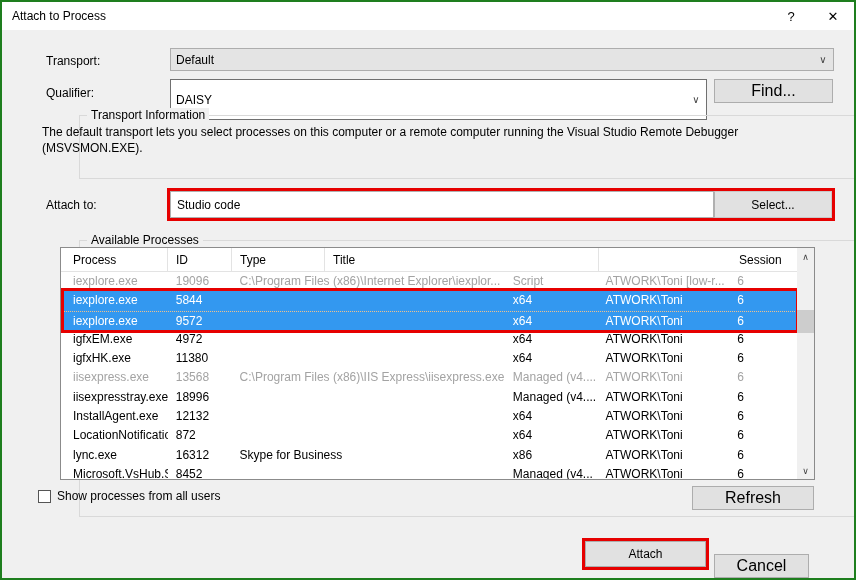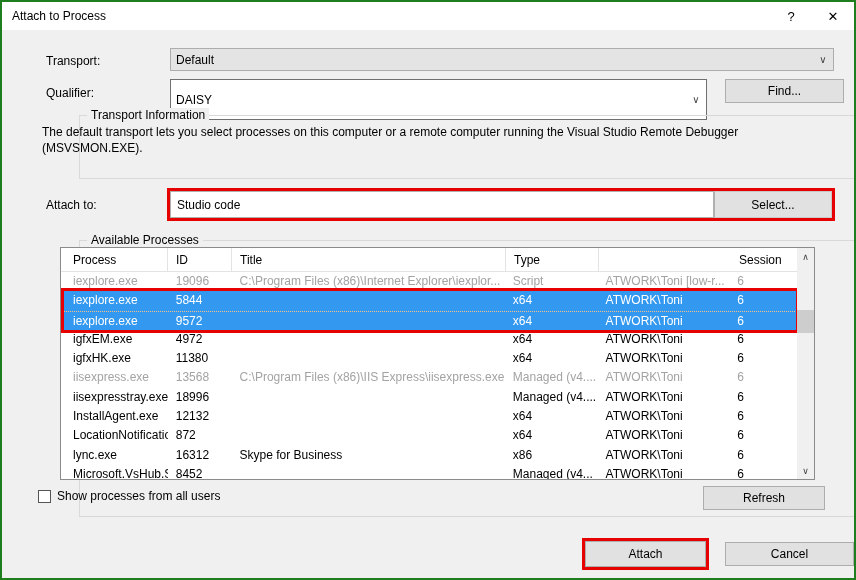--- a/index.html
+++ b/index.html
@@ -17,21 +17,21 @@
   .tb-btn{width:42px;height:100%;display:flex;align-items:center;justify-content:center;
     background:transparent;border:none;font-size:13px;font-family:inherit;cursor:default;}
   .lbl{position:absolute;}
   
   .combo{position:absolute;display:flex;align-items:center;border:1px solid #999;}
   .combo .val{flex:1;padding-left:5px;white-space:nowrap;overflow:hidden;}
   .combo .chev{width:20px;text-align:center;font-size:10px;color:#444;}
   .combo.gray{background:#e4e4e4;border-color:#adadad;}
   .combo.white{background:#fff;border-color:#707070;}
   .winbtn{position:absolute;background:var(--btn);border:1px solid var(--btnborder);
-    font-family:inherit;font-size:12px;text-align:center;cursor:default;margin-left:11px;}
+    font-family:inherit;font-size:16px;text-align:center;cursor:default;}
   
   .group{position:absolute;border:1px solid #d9d9d9;margin-left:47px;}
   .group>.legend{position:absolute;top:-8px;left:7px;background:var(--bg);padding:0 4px;}
   
   .red-wrap{position:absolute;border:3px solid var(--red);display:flex;background:var(--bg);}
   .red-wrap .textbox{flex:1;background:#fff;border:1px solid #b0b0b0;display:flex;
     align-items:center;padding-left:6px;white-space:nowrap;overflow:hidden;}
   .red-wrap .sel-btn{width:118px;background:var(--btn);border:1px solid #c8c8c8;
     border-left:1px solid #b0b0b0;font-family:inherit;font-size:12px;}
   
@@ -105,22 +105,22 @@
   </div>
 
   <div class="group" style="left:30px;top:238px;width:802px;height:277px;">
     <span class="legend">Available Processes</span>
   </div>
 
   <div class="list">
     <div class="lhead" id="lhead">
         <div class="hcell" style="width: 107px;">Process</div>
         <div class="hcell" style="width: 64px;">ID</div>
+        <div class="hcell" style="width: 93px;">Type</div>
         <div class="hcell" style="width: 274px;">Title</div>
-        <div class="hcell" style="width: 93px;">Type</div>
         <div class="hcell" style="width: 132px; margin-top: 44px;">User Name</div>
         <div class="hcell" style="width: 68px;">Session</div>
       </div>
     <div class="rows" id="lrows">
         <div class="row dim">
           <div class="cell" style="width: 107px;">iexplore.exe</div>
           <div class="cell" style="width: 64px;">19096</div>
           <div class="cell" style="width: 274px;">C:\Program Files (x86)\Internet Explorer\iexplor...</div>
           <div class="cell" style="width: 93px;">Script</div>
           <div class="cell" style="width: 132px;">ATWORK\Toni [low-r...</div>
@@ -217,15 +217,15 @@
 
   <div class="cbrow">
     <span class="cb"></span>
     <span>Show processes from all users</span>
   </div>
   <button class="winbtn" style="left:690px;top:484px;width:122px;height:24px;">Refresh</button>
 
   <div class="attach-wrap">
     <button class="winbtn-in">Attach</button>
   </div>
-  <button class="winbtn" style="left:712px;top:540px;width:129px;height:24px;">Cancel</button>
+  <button class="winbtn" style="left:712px;top:552px;width:95px;height:24px;">Cancel</button>
 
 </div>
 
 </body></html>

